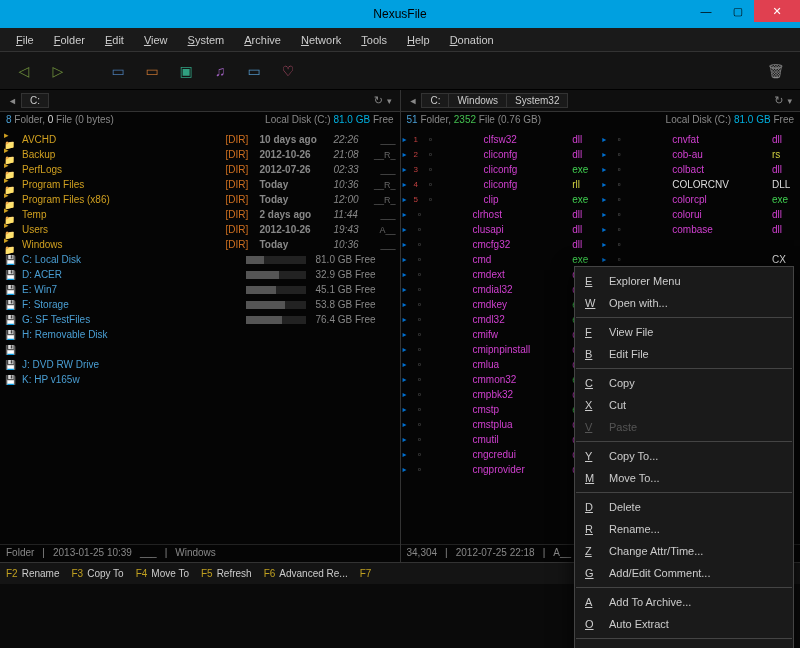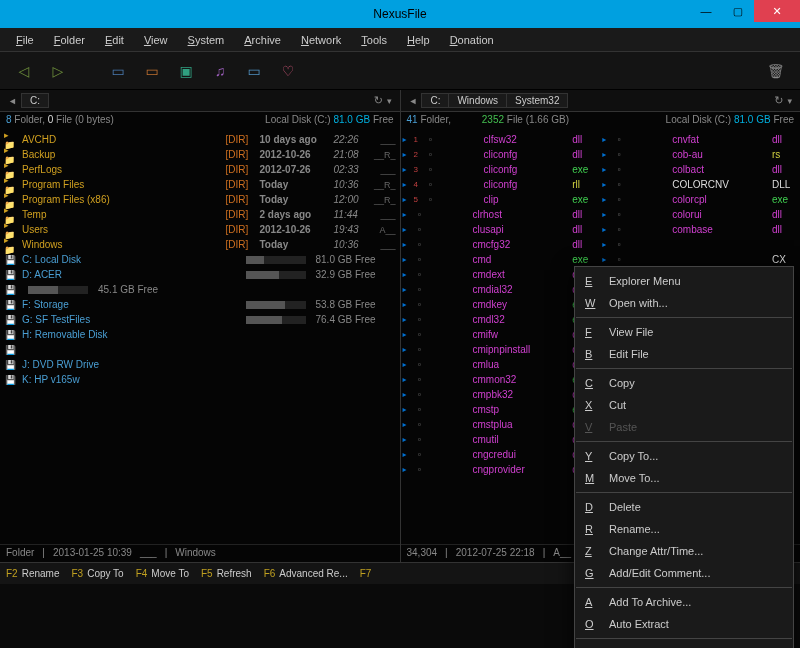--- a/index.html
+++ b/index.html
@@ -23,21 +23,21 @@
 .path-seg { color: #ccc; font-size: 10px; padding: 1px 8px; border: 1px solid #333; background: #1a1a1a; margin-right: -1px; }
 .path-refresh { margin-left: auto; color: #888; font-size: 11px; }
 .path-arrow { color: #888; font-size: 9px; padding: 0 4px; }
 
 .panes { display: flex; height: 472px; }
 .pane { flex: 1; display: flex; flex-direction: column; background: #050505; border-right: 1px solid #333; }
 .pane:last-child { border-right: none; }
 
 .pane-header { height: 20px; padding: 2px 6px; font-size: 10px; color: #888; display: flex; }
 .pane-header .h-folders { color: #4a9fd4; }
-.pane-header .h-files  { color: #44c050; margin-left: 28px; }
+.pane-header .h-files  { color: #44c050; }
 .pane-header .h-white  { color: #ddd; }
 .pane-header .h-right { margin-left: auto; }
 .pane-header .h-size  { color: #00b0e0; }
 
 .filelist { flex: 1; overflow: hidden; font-size: 10px; }
 .frow { display: flex; align-items: center; height: 15px; padding: 0 4px; gap: 4px; }
 .frow .ico { width: 14px; height: 12px; display: inline-flex; align-items: center; justify-content: center; font-size: 9px; }
 .frow .name { flex: 1; white-space: nowrap; overflow: hidden; }
 .frow .dir  { color: #d07020; width: 30px; }
 .frow .date { color: #888; width: 70px; font-weight: bold; }
@@ -210,20 +210,21 @@
         <div class="frow drive">
           <span class="ico" style="color:#888">💾</span>
           <span class="name">D: ACER</span>
           <span class="bar">
             <span class="bar-fill" style="width:55%"></span>
           </span>
           <span class="free">32.9 GB Free</span>
         </div>
         <div class="frow drive">
           <span class="ico" style="color:#888">💾</span>
+          <span class="name">E: Win7</span>
           <span class="bar">
             <span class="bar-fill" style="width:50%"></span>
           </span>
           <span class="free">45.1 GB Free</span>
         </div>
         <div class="frow drive">
           <span class="ico" style="color:#888">💾</span>
           <span class="name">F: Storage</span>
           <span class="bar">
             <span class="bar-fill" style="width:65%"></span>
@@ -267,25 +268,25 @@
   <div class="pane">
     <div class="pathbar">
       <span class="path-arrow">◄</span>
       <span class="path-seg">C:</span>
       <span class="path-seg">Windows</span>
       <span class="path-seg">System32</span>
       <span class="path-refresh">↻</span>
       <span class="path-arrow">▾</span>
     </div>
     <div class="pane-header">
-      <span class="h-folders">41</span>&nbsp;
+      <span class="h-folders">51</span>&nbsp;
       <span>Folder,</span>&nbsp;
       <span class="h-files">2352</span>&nbsp;
       <span>File</span>&nbsp;
-      <span>(1.66 GB)</span>
+      <span>(0.76 GB)</span>
       <span class="h-right">
         <span>Local Disk (C:)</span>
         <span class="h-size">81.0 GB</span>
         <span>Free</span>
       </span>
     </div>
     <div class="filelist">
       <div class="right-cols">
         <div class="right-col" id="right-col1">
             <div class="frow-r">

